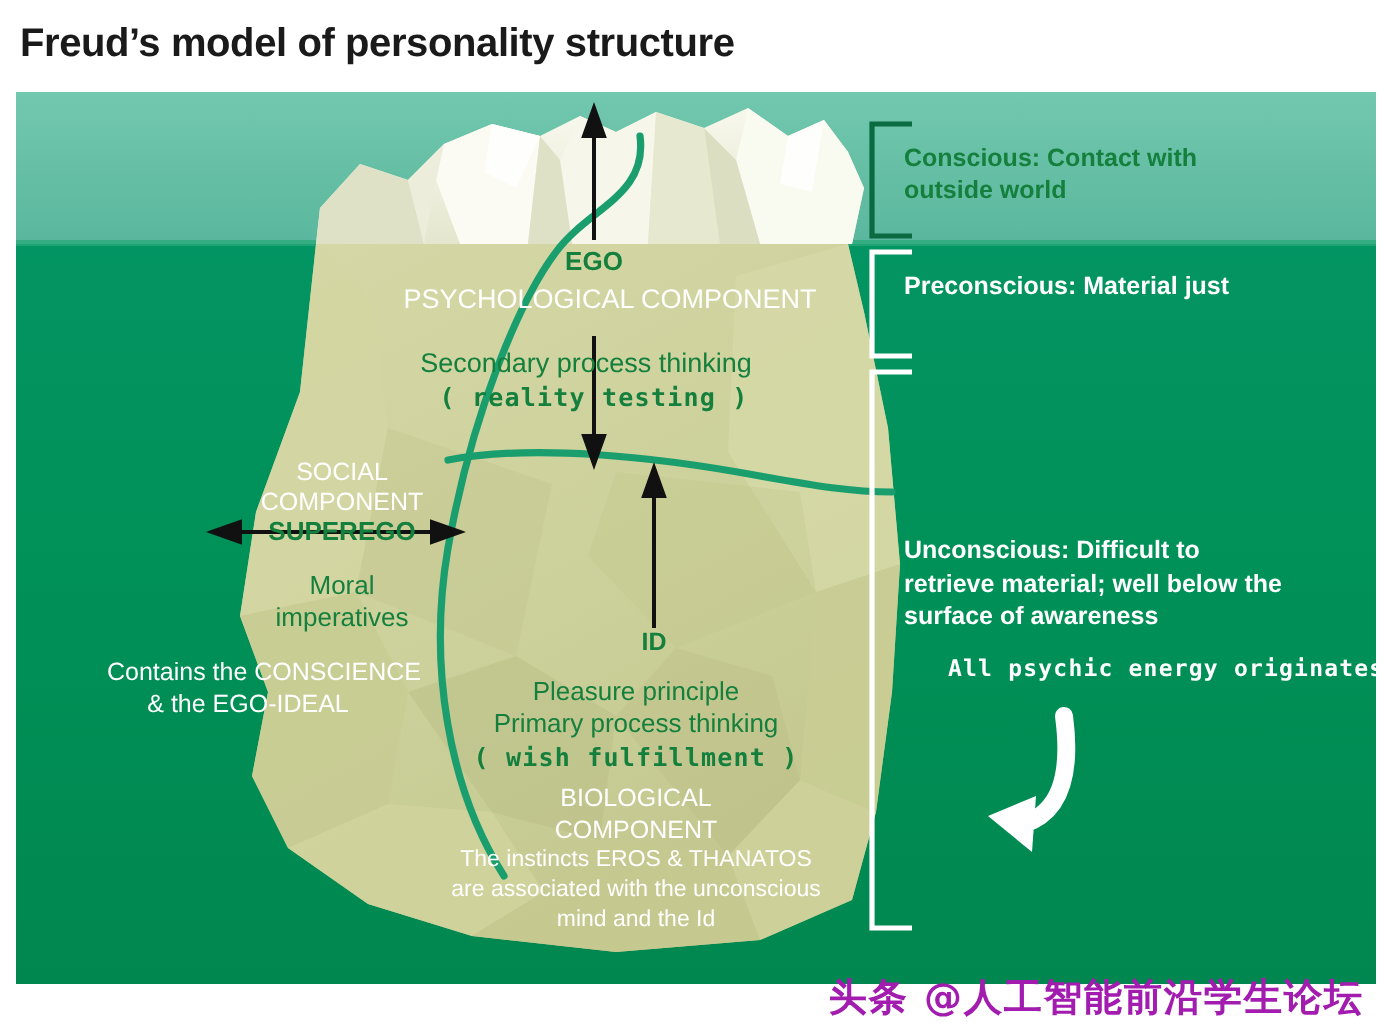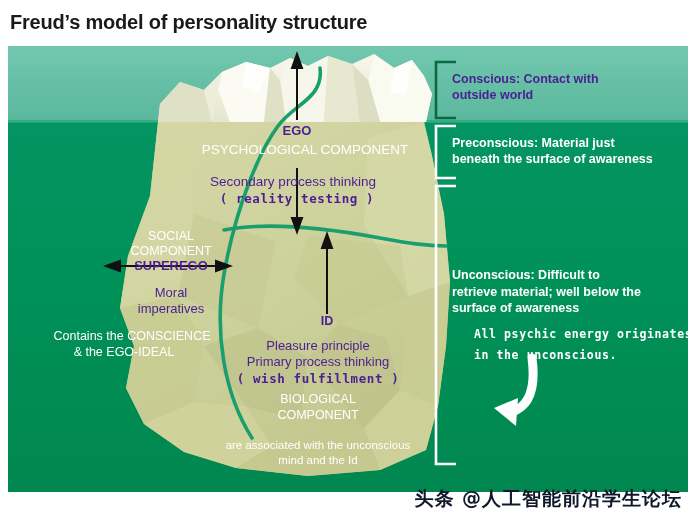--- a/index.html
+++ b/index.html
@@ -16,29 +16,29 @@
     letter-spacing:-0.2px; white-space:nowrap;
   }
 
   
   #scene { position:absolute; left:8px; top:46px; width:680px; height:446px; overflow:hidden; }
   #svg-scene { position:absolute; left:0; top:0; }
 
   
   .lbl { position:absolute; white-space:nowrap; line-height:1.12; }
   .ctr { transform:translateX(-50%); }
-  .dark  { color:#4c1d95; }
+  .dark  { color:#15803d; }
   .white { color:#ffffff; }
   .bold  { font-weight:bold; }
   .hand  { font-family:"DejaVu Sans Mono", monospace; font-weight:bold; letter-spacing:0.6px; }
 
   
   #watermark {
     position:absolute; right:14px; bottom:4px;
-    font-size:19px; font-weight:bold; color:#0f172a;
+    font-size:19px; font-weight:bold; color:#a21caf;
     font-family:"DejaVu Sans","Liberation Sans",sans-serif;
     letter-spacing:1px; white-space:nowrap;
   }
 </style>
 </head>
 <body>
 
 <div id="stage">
 
   <div id="title-bar">
@@ -162,33 +162,32 @@
     <div class="lbl ctr dark" style="left:163px; top:256px; font-size:13px;">imperatives</div>
     <div class="lbl ctr white" style="left:124px; top:283px; font-size:12.5px;">Contains the CONSCIENCE</div>
     <div class="lbl ctr white" style="left:116px; top:299px; font-size:12.5px;">&amp; the EGO-IDEAL</div>
 
     <div class="lbl ctr dark bold" style="left:319px; top:268px; font-size:12.5px;">ID</div>
     <div class="lbl ctr dark" style="left:310px; top:293px; font-size:13px;">Pleasure principle</div>
     <div class="lbl ctr dark" style="left:310px; top:309px; font-size:13px;">Primary process  thinking</div>
     <div class="lbl ctr dark hand" style="left:310px; top:326px; font-size:12.5px;">( wish fulfillment )</div>
     <div class="lbl ctr white" style="left:310px; top:346px; font-size:12.5px;">BIOLOGICAL</div>
     <div class="lbl ctr white" style="left:310px; top:362px; font-size:12.5px;">COMPONENT</div>
+    <div class="lbl ctr white" style="left:310px; top:378px; font-size:11.5px;">The instincts EROS &amp; THANATOS</div>
     <div class="lbl ctr white" style="left:310px; top:393px; font-size:11.5px;">are associated with the unconscious</div>
     <div class="lbl ctr white" style="left:310px; top:408px; font-size:11.5px;">mind and the Id</div>
 
     <div class="lbl dark bold" style="left:444px; top:26px; font-size:12.5px;">Conscious: Contact with</div>
     <div class="lbl dark bold" style="left:444px; top:42px; font-size:12.5px;">outside world</div>
 
     <div class="lbl white bold" style="left:444px; top:90px; font-size:12.5px;">Preconscious: Material just</div>
-    <div class="lbl white bold" style="left:444px; top:106px; font-size:12.5px;">beneath the surface of awareness</div>
 
     <div class="lbl white bold" style="left:444px; top:222px; font-size:12.5px;">Unconscious: Difficult to</div>
     <div class="lbl white bold" style="left:444px; top:239px; font-size:12.5px;">retrieve material; well below the</div>
     <div class="lbl white bold" style="left:444px; top:255px; font-size:12.5px;">surface of awareness</div>
 
     <div class="lbl white hand" style="left:466px; top:282px; font-size:11.5px;">All psychic energy originates</div>
-    <div class="lbl white hand" style="left:466px; top:303px; font-size:11.5px;">in the unconscious.</div>
 
   </div>
 
   <div id="watermark">头条 @人工智能前沿学生论坛</div>
 
 </div>
 
 </body></html>

